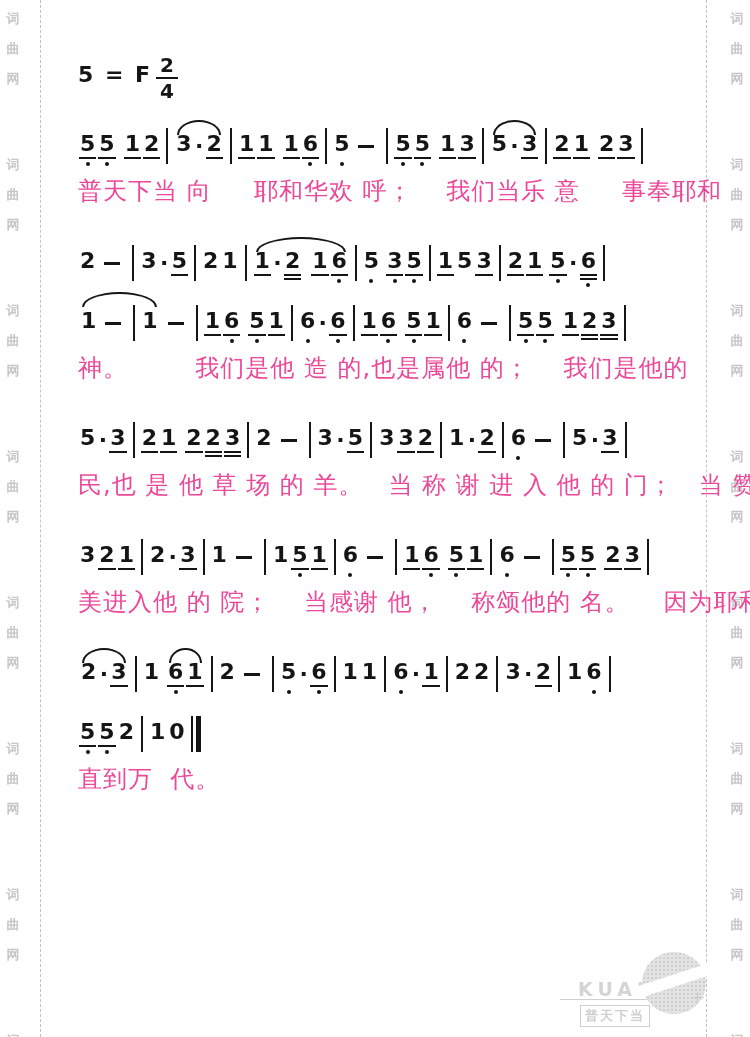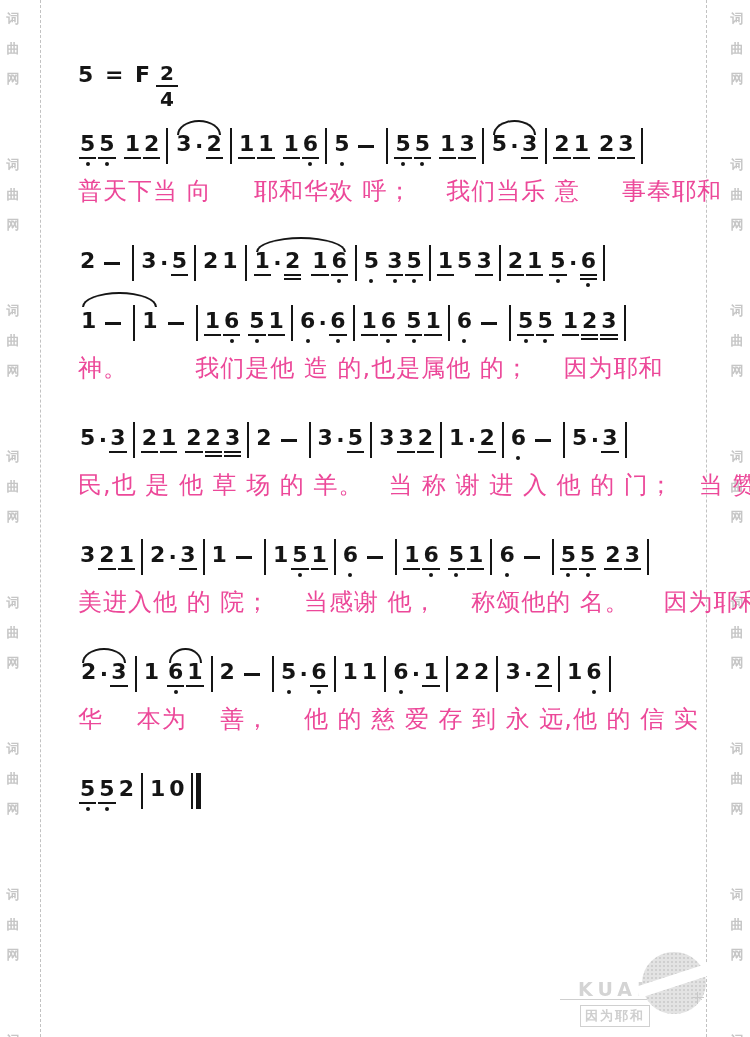--- a/index.html
+++ b/index.html
@@ -18,21 +18,21 @@
   .border-left  { left:40px; }
   .border-right { left:706px; }
 
   
   .content { position:absolute; left:78px; top:0; width:624px; }
   .title { margin:57px 0 0 0; font-family:"DejaVu Serif", serif; font-weight:bold;
            font-size:30px; letter-spacing:9px; text-align:center; text-indent:9px; }
 
   .keysig { margin-top:50px; height:52px; position:relative; }
   .key-label { position:absolute; left:0px; top:12px; font-size:22px; font-weight:bold; letter-spacing:2px; }
-  .frac { position:absolute; left:78px; top:12px; width:22px; text-align:center;
+  .frac { position:absolute; left:78px; top:4px; width:22px; text-align:center;
           font-size:20px; font-weight:bold; line-height:1.1; }
   .frac .fbar { display:block; height:2px; background:#151515; margin:1px 0; }
 
   
   #systems { margin-top:8px; }
   .system { margin-bottom:4px; }
   .mrow { display:flex; align-items:center; padding-top:16px; height:40px; }
   .tok { position:relative; font-weight:bold; font-size:22px; line-height:1; color:#151515; }
   .note { min-width:15px; text-align:center; margin:0 2px; padding-bottom:4px; }
   .note.u1::after { content:""; position:absolute; left:-1px; right:-1px; bottom:0; height:2px; background:#151515; }
@@ -285,21 +285,21 @@
             <div class="dash"></div>
             <div class="bar"></div>
             <div class="tok note u1">5<i class="lo-dot"></i></div>
             <div class="tok note u1">5<i class="lo-dot"></i></div>
             <span class="spacer" style="width: 6px;"></span>
             <div class="tok note u1">1</div>
             <div class="tok note u2">2</div>
             <div class="tok note u2">3</div>
             <div class="bar"></div>
           </div>
-          <div class="lyr">神。　　  我们是他 造 的,也是属他 的；　 因为耶和</div>
+          <div class="lyr">神。　　  我们是他 造 的,也是属他 的；　 我们是他的</div>
         </div>
         <div class="system">
           <div class="mrow">
             <div class="tok note">5</div>
             <div class="tok dotsym">·</div>
             <div class="tok note u1">3</div>
             <div class="bar"></div>
             <div class="tok note u1">2</div>
             <div class="tok note u1">1</div>
             <span class="spacer" style="width: 6px;"></span>
@@ -403,37 +403,37 @@
             <div class="tok note">2</div>
             <div class="bar"></div>
             <div class="tok note">3</div>
             <div class="tok dotsym">·</div>
             <div class="tok note u1">2</div>
             <div class="bar"></div>
             <div class="tok note">1</div>
             <div class="tok note">6<i class="lo-dot"></i></div>
             <div class="bar"></div>
           </div>
-          <div class="lyr">华　 本为　 善，　 他 的 慈 爱 存 到 永 远,他 的 信 实</div>
         </div>
         <div class="system">
           <div class="mrow">
             <div class="tok note u1">5<i class="lo-dot"></i></div>
             <div class="tok note u1">5<i class="lo-dot"></i></div>
             <div class="tok note">2</div>
             <div class="bar"></div>
             <div class="tok note">1</div>
             <div class="tok note">0</div>
             <div class="endbar"></div>
           </div>
+          <div class="lyr">直到万  代。</div>
         </div>
       </div>
   </div>
 
   <div class="logo">
     <div class="logo-line"></div>
     <span class="logo-latin">KUAN</span>
     <div class="logo-circle"></div>
-    <div class="logo-cnbox">因为耶和</div>
+    <div class="logo-cnbox">普天下当</div>
     <div class="crop-mark"></div>
   </div>
 
 </div>
 
 </body></html>

